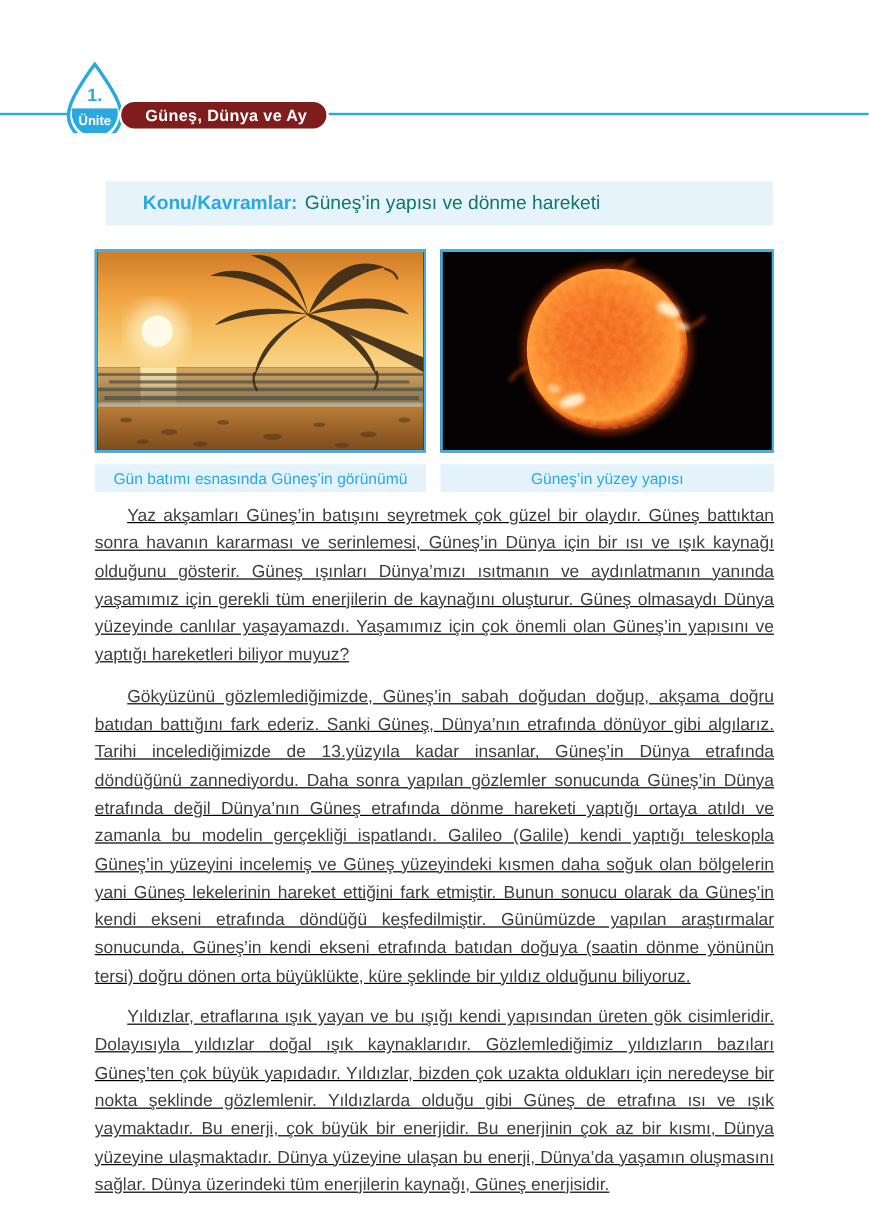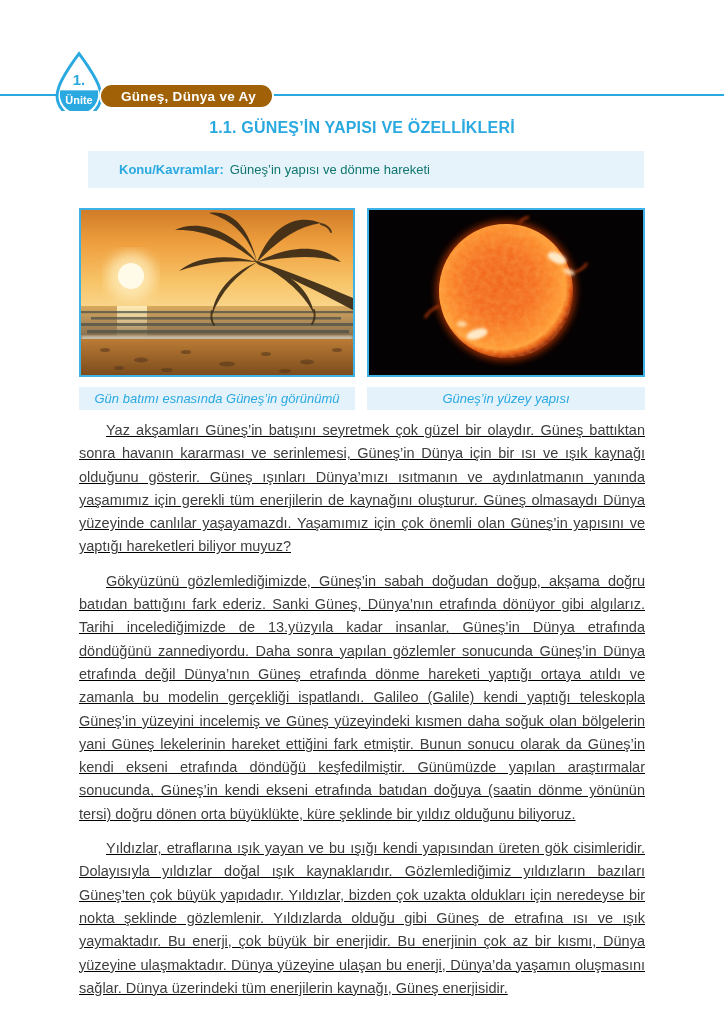--- a/index.html
+++ b/index.html
@@ -8,45 +8,45 @@
     font-family:"Liberation Sans","DejaVu Sans",sans-serif;overflow:hidden;
   }
   
   .rule{position:absolute;left:0;top:94px;width:724px;height:2px;background:#2aa9e0;}
   
   .drop{position:absolute;left:50px;top:49px;width:58px;height:62px;}
   .drop svg{display:block;width:100%;height:100%;}
   
   .pill{
     position:absolute;left:99px;top:83px;height:26px;box-sizing:border-box;
-    background:#a16207;border:2px solid #ffffff;border-radius:14px;
+    background:#7f1d1d;border:2px solid #ffffff;border-radius:14px;
     display:flex;align-items:center;padding:0 16px 0 20px;
   }
   .pill span{color:#ffffff;font-size:13.5px;font-weight:bold;letter-spacing:.3px;white-space:nowrap;}
   
   .section-title{
     position:absolute;left:0;top:119px;width:724px;margin:0;text-align:center;
     color:#2aa9e0;font-size:16px;font-weight:bold;letter-spacing:.2px;
   }
   
   .topic-bar{
     position:absolute;left:88px;top:151px;width:556px;height:37px;box-sizing:border-box;
-    background:#e7f3fb;display:flex;align-items:center;padding-left:31px;font-size:13px;
+    background:#e7f3fb;display:flex;align-items:center;padding-left:31px;font-size:16px;
   }
   .topic-bar .label{color:#2aa9e0;font-weight:bold;margin-right:6px;}
   .topic-bar .value{color:#0f766e;}
   
   .figure{position:absolute;top:208px;height:169px;box-sizing:border-box;border:2px solid #3db2e6;overflow:hidden;background:#000;}
   .figure svg{display:block;}
   #fig-sunset{left:79px;width:276px;}
   #fig-sun{left:367px;width:278px;}
   .caption{
     position:absolute;top:387px;height:23px;background:#e3f2fb;
     display:flex;align-items:center;justify-content:center;
-    color:#2aa9e1;font-size:13px;font-style:italic;
+    color:#2aa9e1;font-size:13px;
   }
   #cap-sunset{left:79px;width:276px;}
   #cap-sun{left:367px;width:278px;}
   
   .body-text{position:absolute;left:79px;top:419px;width:566px;text-decoration:underline;}
   .body-text p{
     margin:0;color:#3e3e3e;font-size:14.5px;line-height:23.3px;
     text-align:justify;text-indent:27px;
   }
   .body-text p + p{margin-top:11px;}
@@ -71,21 +71,20 @@
       <rect x="0" y="72" width="100" height="36" fill="#2aa9e0" clip-path="url(#dropClip)"></rect>
       <text x="50" y="62" text-anchor="middle" font-size="26" font-weight="bold" fill="#2aa9e0" font-family="Liberation Sans, sans-serif">1.</text>
       <text x="50" y="96" text-anchor="middle" font-size="19" font-weight="bold" fill="#ffffff" font-family="Liberation Sans, sans-serif">Ünite</text>
     </svg>
   </div>
 
   <div class="pill">
     <span>Güneş, Dünya ve Ay</span>
   </div>
 
-  <h1 class="section-title">1.1. GÜNEŞ’İN YAPISI VE ÖZELLİKLERİ</h1>
 
   <div class="topic-bar">
     <span class="label">Konu/Kavramlar:</span>
     <span class="value">Güneş’in yapısı ve dönme hareketi</span>
   </div>
 
   <div class="figure" id="fig-sunset">
     <svg viewBox="0 0 272 165" width="272" height="165">
       <defs>
         <linearGradient id="sky" x1="0" y1="0" x2="0" y2="1">

